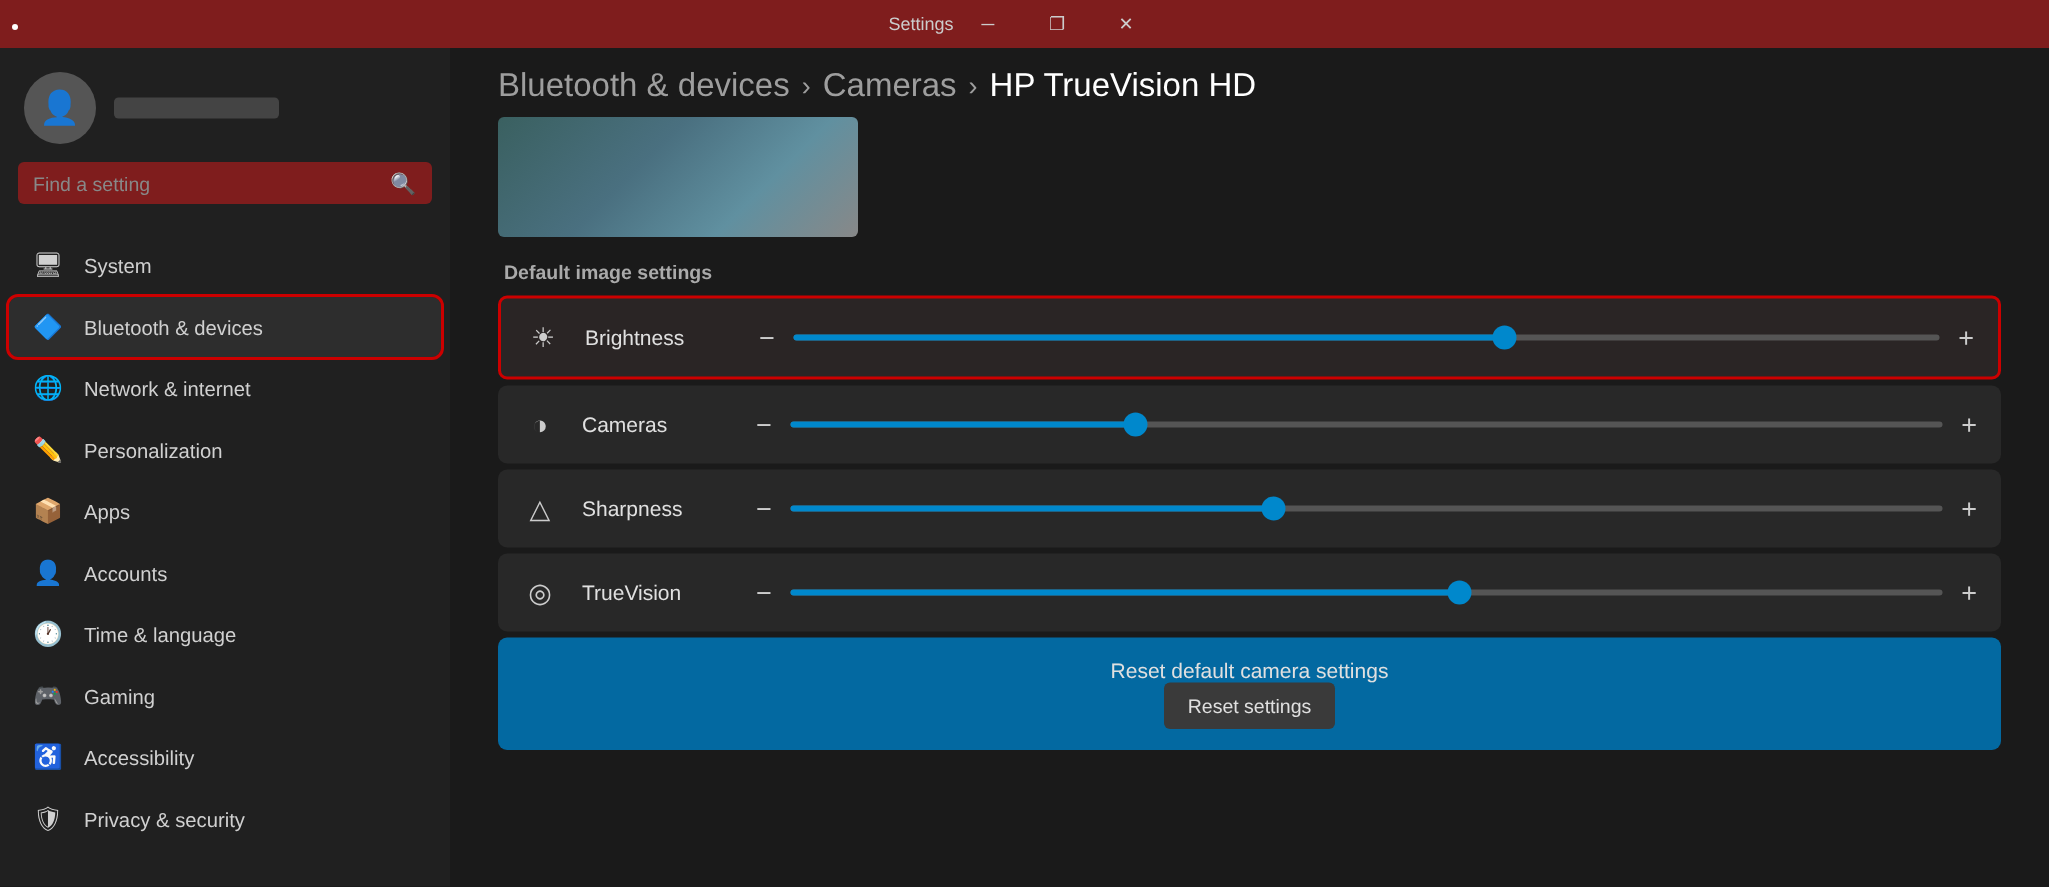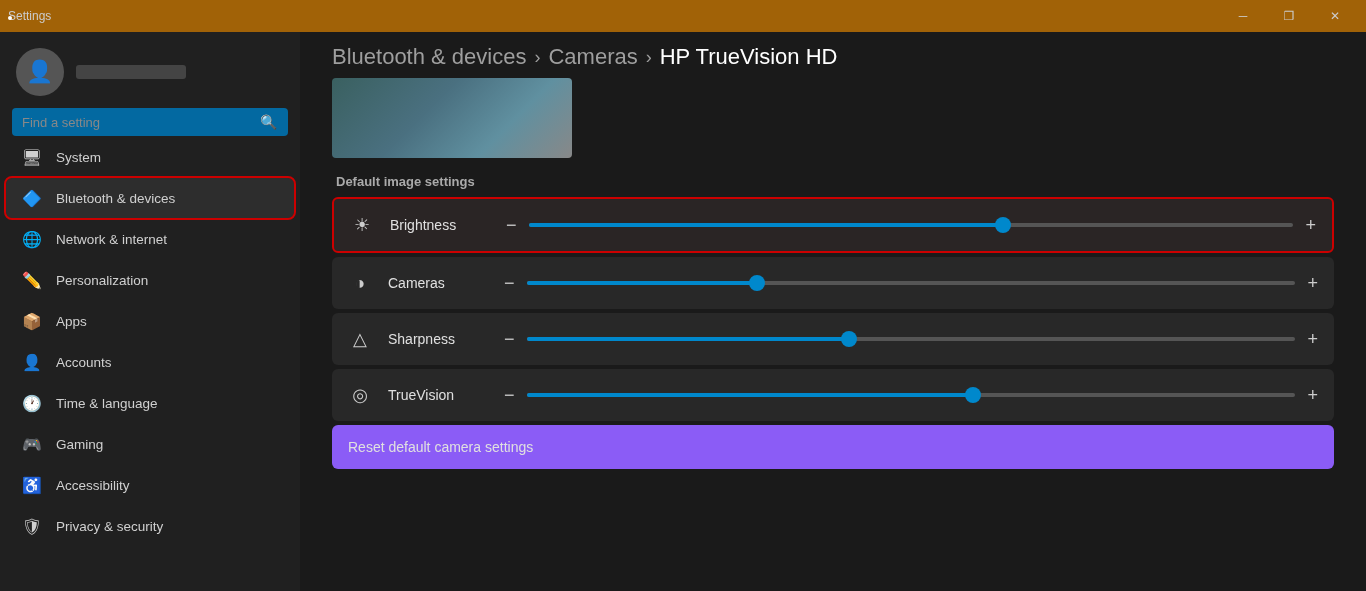--- a/index.html
+++ b/index.html
@@ -12,22 +12,22 @@
       font-size: 14px;
       overflow: hidden;
       display: flex;
       flex-direction: column;
     }
 
     
     .titlebar {
       display: flex;
       align-items: center;
-      justify-content: space-between;
-      background: #a16207;
+      justify-content: center;
+      background: #7f1d1d;
       height: 32px;
       padding: 0 8px;
       flex-shrink: 0;
     }
     .titlebar-left {
       display: flex;
       align-items: center;
       gap: 8px;
     }
     .titlebar-title {
@@ -88,24 +88,24 @@
       flex-shrink: 0;
     }
     .user-name-block {
       background: #444;
       height: 14px;
       width: 110px;
       border-radius: 3px;
     }
 
     .search-box {
-      margin: 0 12px 0 12px;
-      display: flex;
-      align-items: center;
-      background: #0369a1;
+      margin: 0 12px 20px 12px;
+      display: flex;
+      align-items: center;
+      background: #7f1d1d;
       border-radius: 4px;
       padding: 6px 10px;
       gap: 16px;
     }
     .search-box input {
       background: transparent;
       border: none;
       outline: none;
       color: #ccc;
       font-size: 13px;
@@ -249,24 +249,25 @@
       position: absolute;
       top: 50%;
       transform: translate(-50%, -50%);
       cursor: pointer;
     }
 
     
     .reset-row {
       display: flex;
       align-items: center;
-      background: #8b5cf6;
+      background: #0369a1;
       border-radius: 6px;
       padding: 14px 16px;
       margin-top: 4px;
+      flex-direction: column;
     }
     .reset-label {
       font-size: 14px;
       color: #e0e0e0;
     }
     .reset-btn {
       background: #3a3a3a;
       border: none;
       color: #e0e0e0;
       padding: 8px 16px;
@@ -429,16 +430,17 @@
         <div class="slider-fill" style="width: 58%"></div>
         <div class="slider-thumb" style="left: 58%"></div>
       </div>
       <span class="slider-plus">+</span>
     </div>
   </div>
         </div>
 
       <div class="reset-row">
         <span class="reset-label">Reset default camera settings</span>
+        <button class="reset-btn">Reset settings</button>
       </div>
     </div>
   </div>
 </div>
 
 </body></html>

